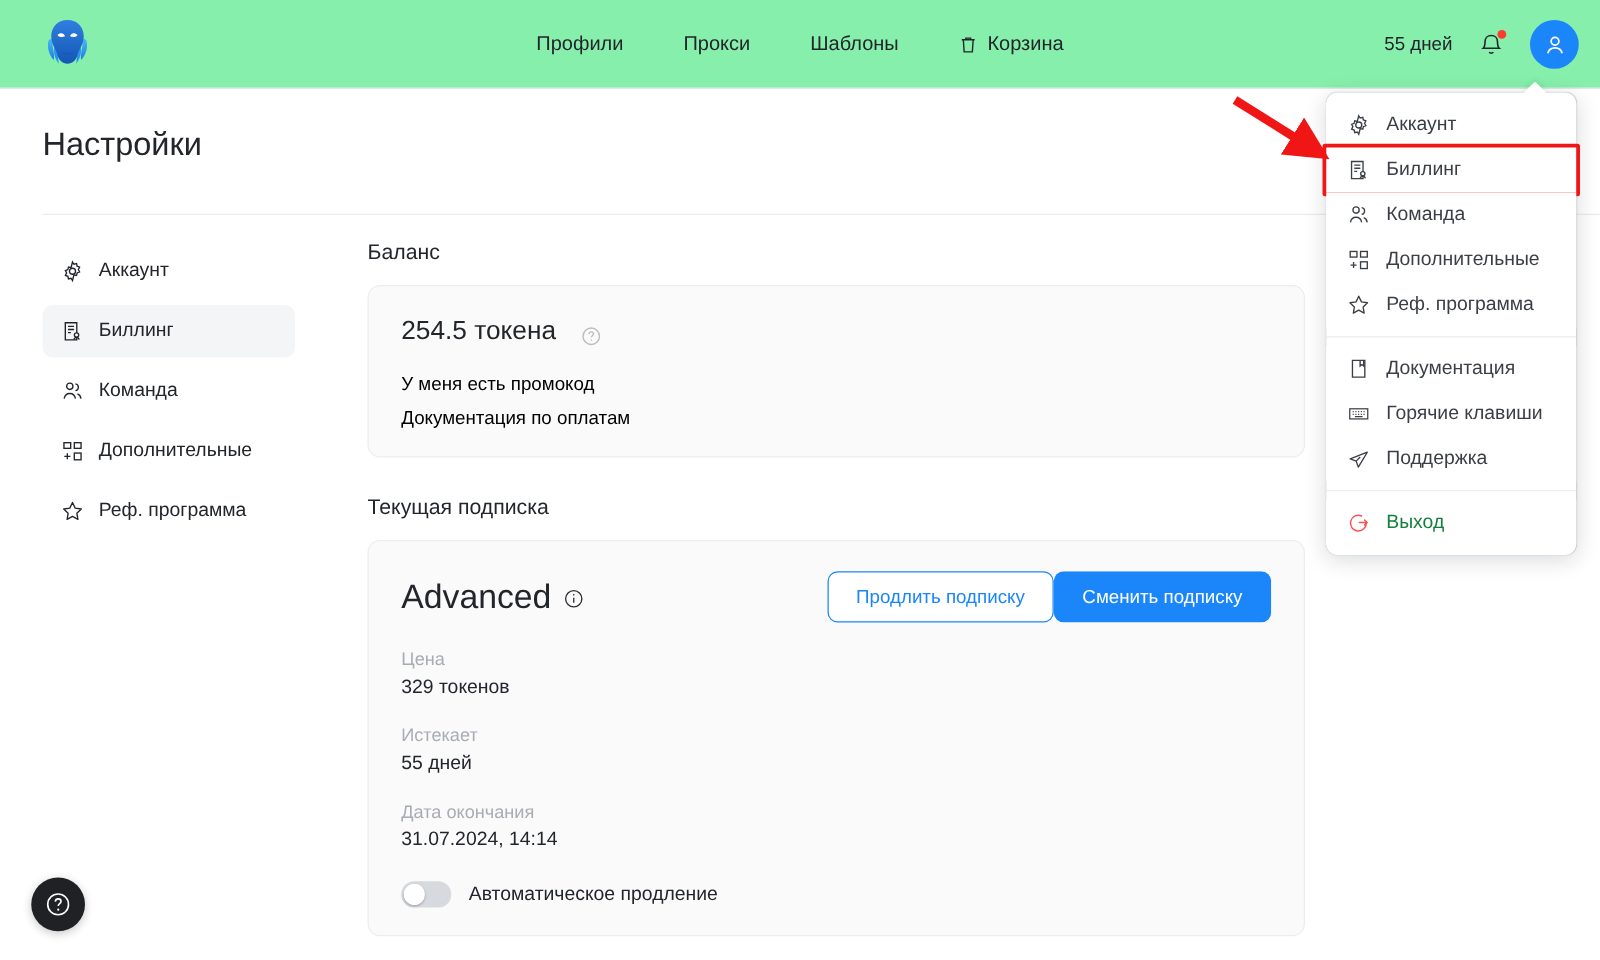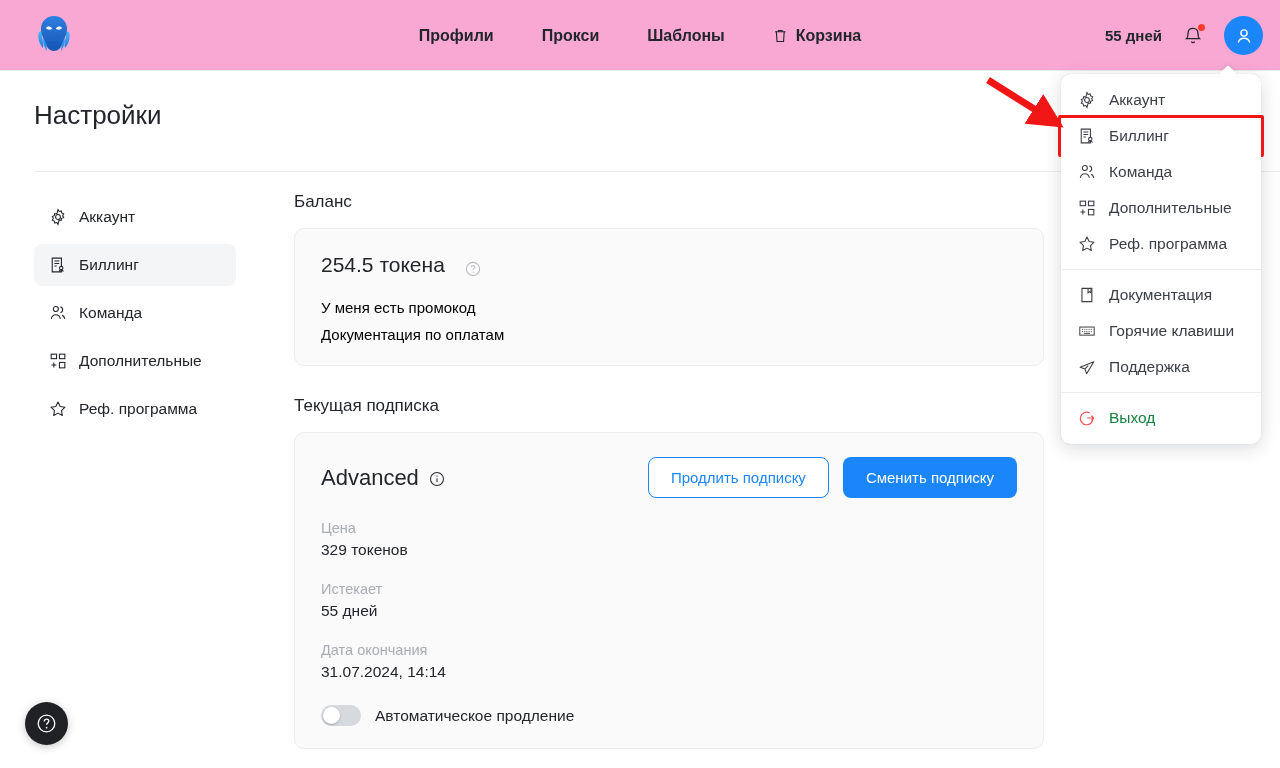--- a/index.html
+++ b/index.html
@@ -15,23 +15,22 @@
   }
   .app { position: relative; width: 1280px; height: 768px; }
 
   
   .header {
     position: relative;
     height: 71px;
     display: flex;
     align-items: center;
     border-bottom: 1px solid #e9eaec;
-    background: #f9a8d4;
+    background: #86efac;
     z-index: 5;
-    font-weight: bold;
   }
   .logo-wrap {
     width: 108px; display: flex; align-items: center; justify-content: center;
     flex: 0 0 auto;
   }
   .logo { width: 46px; height: 46px; display: block; }
 
   .nav {
     display: flex; align-items: center;
     gap: 48px;
@@ -111,22 +110,22 @@
     border: 1px solid transparent;
     padding: 0 22px; height: 41px;
     display: inline-flex; align-items: center; justify-content: center;
     white-space: nowrap;
     font-family: inherit;
   }
   .btn-primary { background: #1a86fa; color: #fff; }
   .btn-outline { background: #fff; color: #1a86fa; border-color: #1a86fa; }
 
   .sub-head { display: flex; align-items: center; justify-content: space-between; }
-  .sub-name { font-size: 22px; color: #22252a; display: flex; align-items: center; gap: 10px; }
-  .sub-actions { display: flex; gap: 14px; }
+  .sub-name { font-size: 27px; color: #22252a; display: flex; align-items: center; gap: 10px; }
+  .sub-actions { display: flex; }
 
   .field { margin-top: 22px; }
   .field-label { font-size: 14.5px; color: #a8acb3; margin-bottom: 5px; }
   .field-value { font-size: 15.5px; color: #22252a; }
 
   .toggle-row { display: flex; align-items: center; gap: 14px; margin-top: 24px; }
   .toggle {
     width: 40px; height: 21px; border-radius: 11px;
     background: #d6d9dd; position: relative; cursor: pointer; flex: 0 0 40px;
   }

